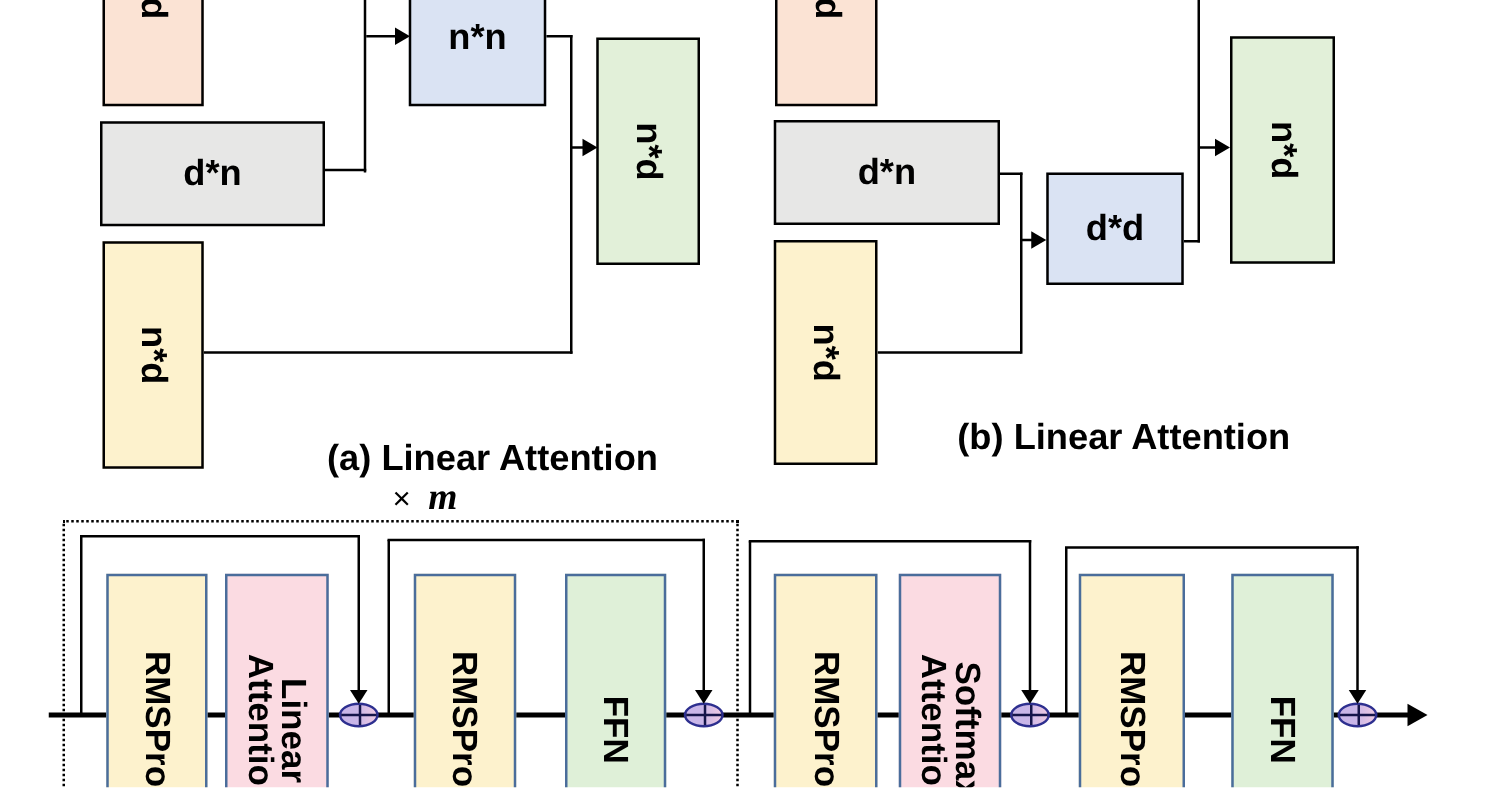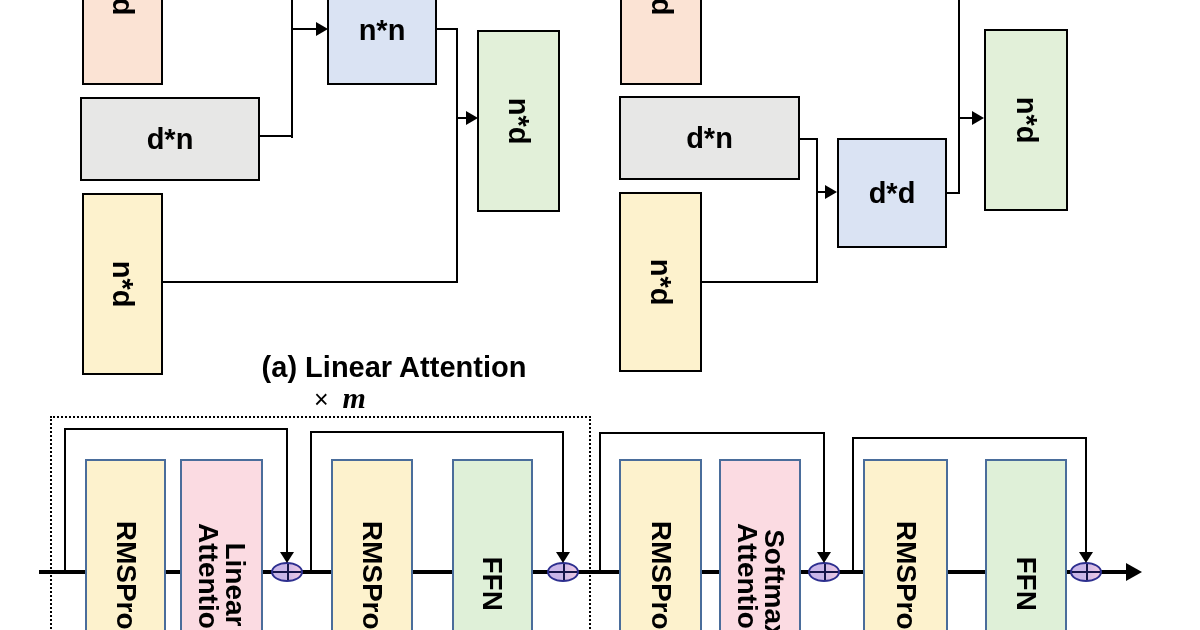--- a/index.html
+++ b/index.html
@@ -93,27 +93,28 @@
 
   <div class="box fill-peach" style="left:620px;top:-100px;width:82px;height:185px;">
     <span class="lbl rot">n*d</span>
   </div>
   <div class="box fill-gray" style="left:619px;top:96px;width:181px;height:84px;">
     <span class="lbl">d*n</span>
   </div>
   <div class="box fill-yellow" style="left:619px;top:192px;width:83px;height:180px;">
     <span class="lbl rot">n*d</span>
   </div>
-  <div class="box fill-blue" style="left:837px;top:138px;width:110px;height:110px;">
+  <div class="box fill-blue" style="left:837px;top:138px;width:110px;height:90px;">
     <span class="lbl">d*d</span>
   </div>
   <div class="box fill-green" style="left:984px;top:29px;width:84px;height:182px;">
     <span class="lbl rot">n*d</span>
   </div>
 
+  <div class="caption" style="left:739px;top:334px;">(b) Linear Attention</div>
 
   <div class="times-wrap" style="left:280px;top:381px;width:120px;">
     <span>×</span>&nbsp;
     <span class="times-m">m</span>
   </div>
 
   <div class="dashedbox" style="left:50px;top:416px;width:541px;height:220px;"></div>
 
   <div class="mainln" style="left:39px;top:570px;width:1092px;"></div>
   <div class="ah-end" style="left:1126px;top:563px;"></div>

